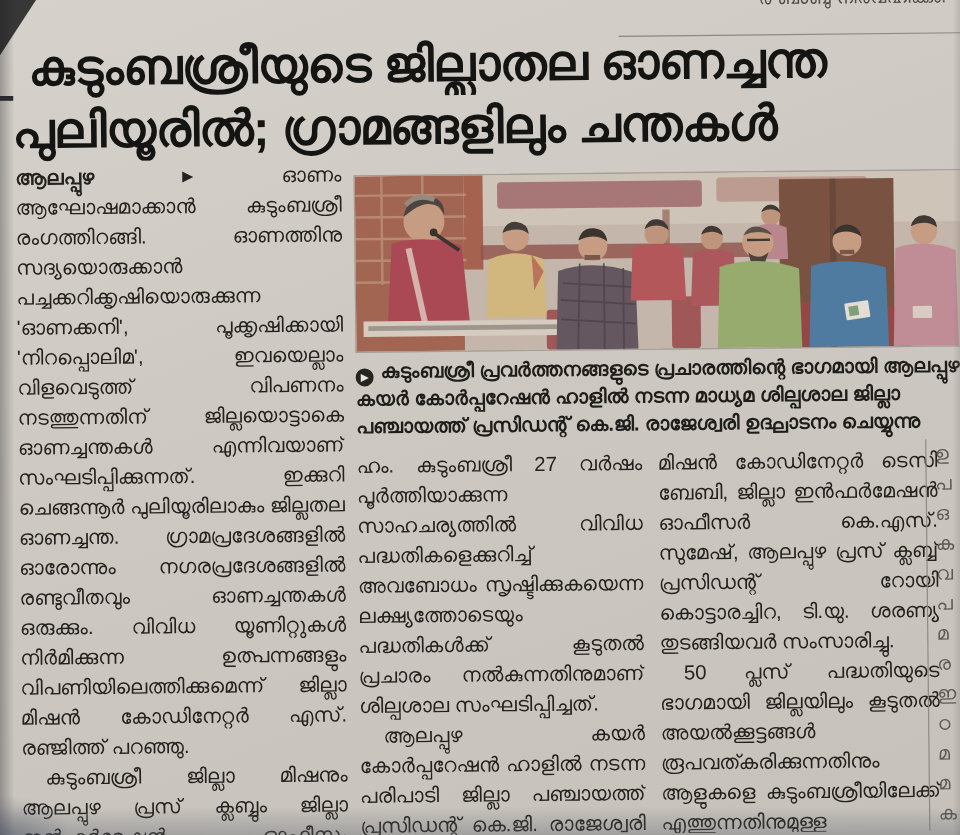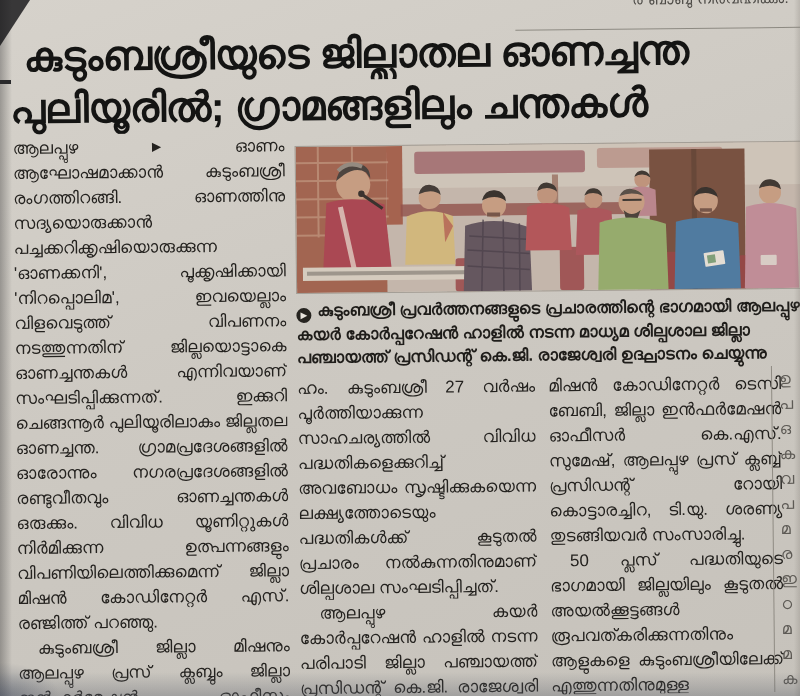--- a/index.html
+++ b/index.html
@@ -30,21 +30,21 @@
   .body-area{position:absolute;top:132px;left:10px;right:0;bottom:0;}
   .newscol{
     position:absolute;text-align:justify;color:#24221f;
     font-size:17px;line-height:25px;overflow:hidden;
   }
   .newscol p{margin:0;}
   .newscol p.indent{text-indent:20px;}
   .col-left{left:4px;top:0;width:272px;bottom:0;}
   .col-mid{left:286px;top:243px;width:238px;bottom:0;}
   .col-right{left:537px;top:243px;width:233px;bottom:0;}
-  .dateline{font-weight:normal;}
+  .dateline{font-weight:bold;}
   .dl-marker{font-size:12px;vertical-align:2px;padding:0 3px;}
 
   
   .photo-block{
     position:absolute;left:286px;top:13px;width:509px;height:146px;
     background:#c3b7ac;border:1px solid #a39e96;box-shadow:0 0 0 2px #d9d5ce inset;
   }
   .photo-block svg{display:block;width:100%;height:100%;}
 
   

